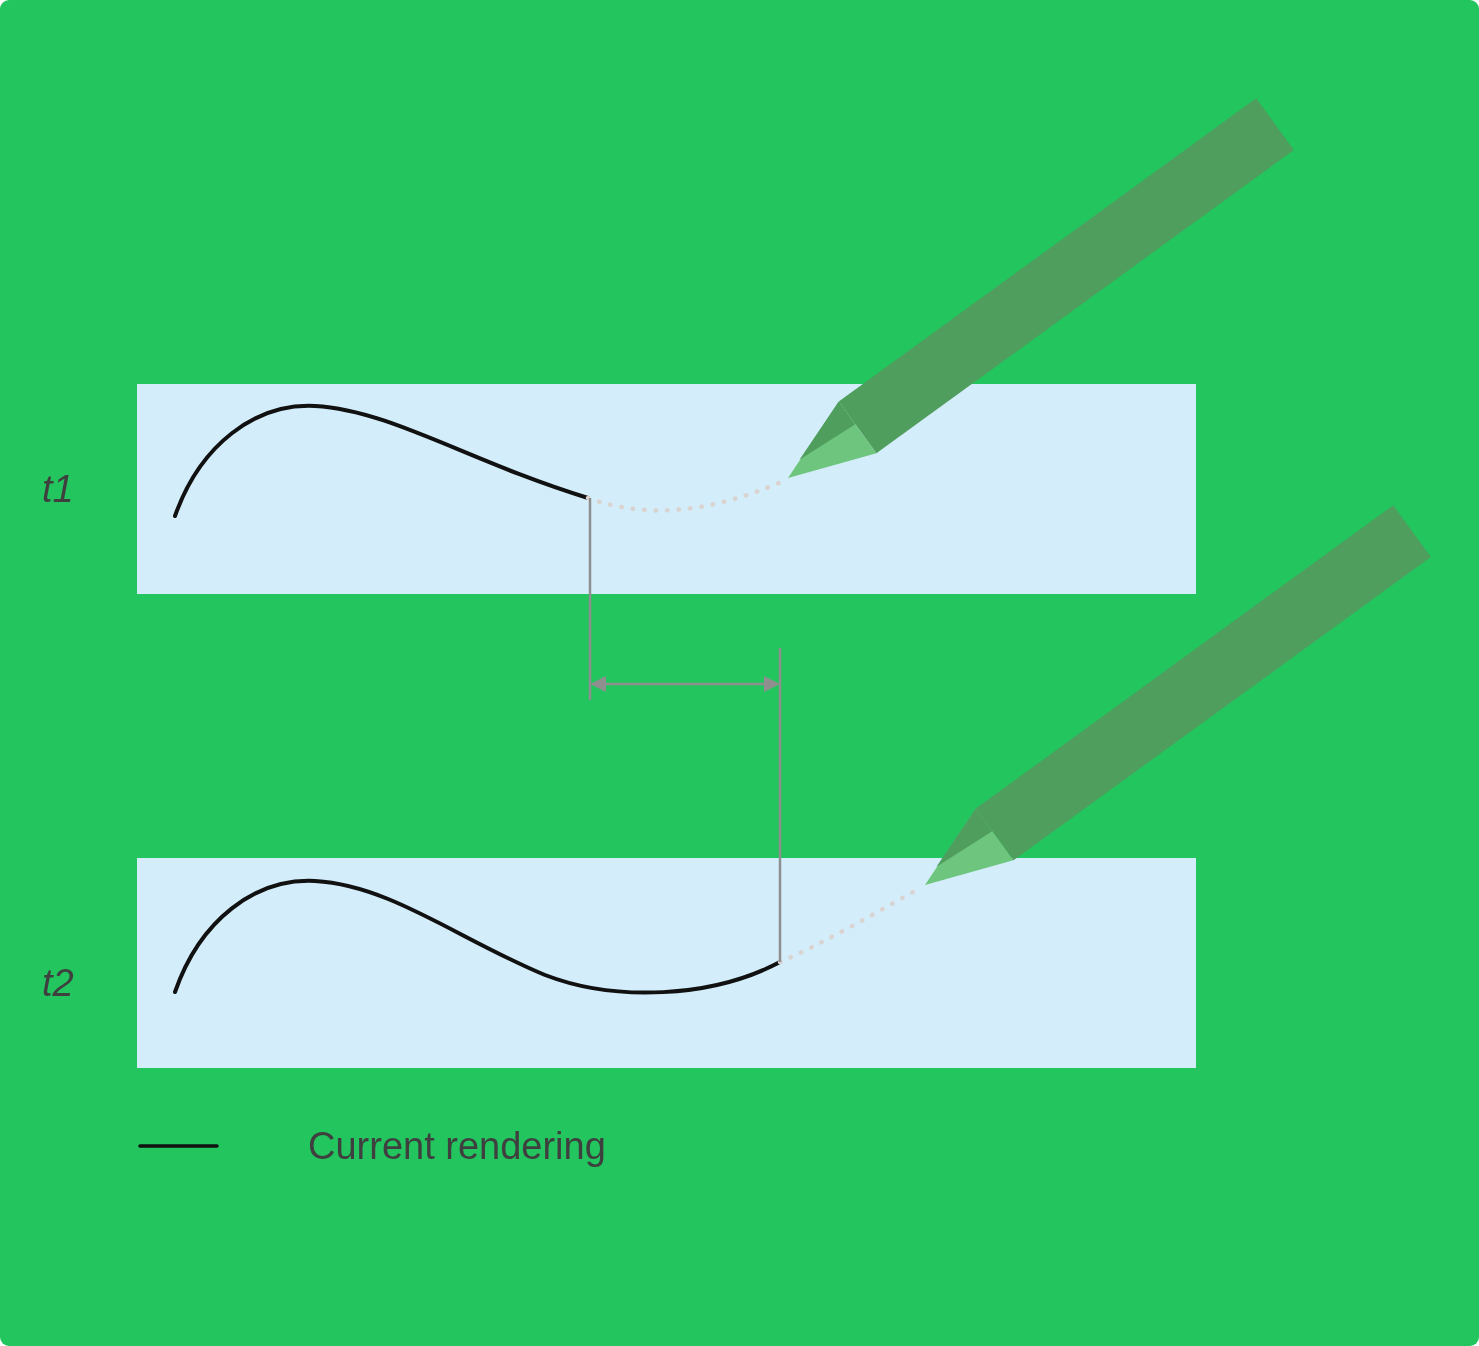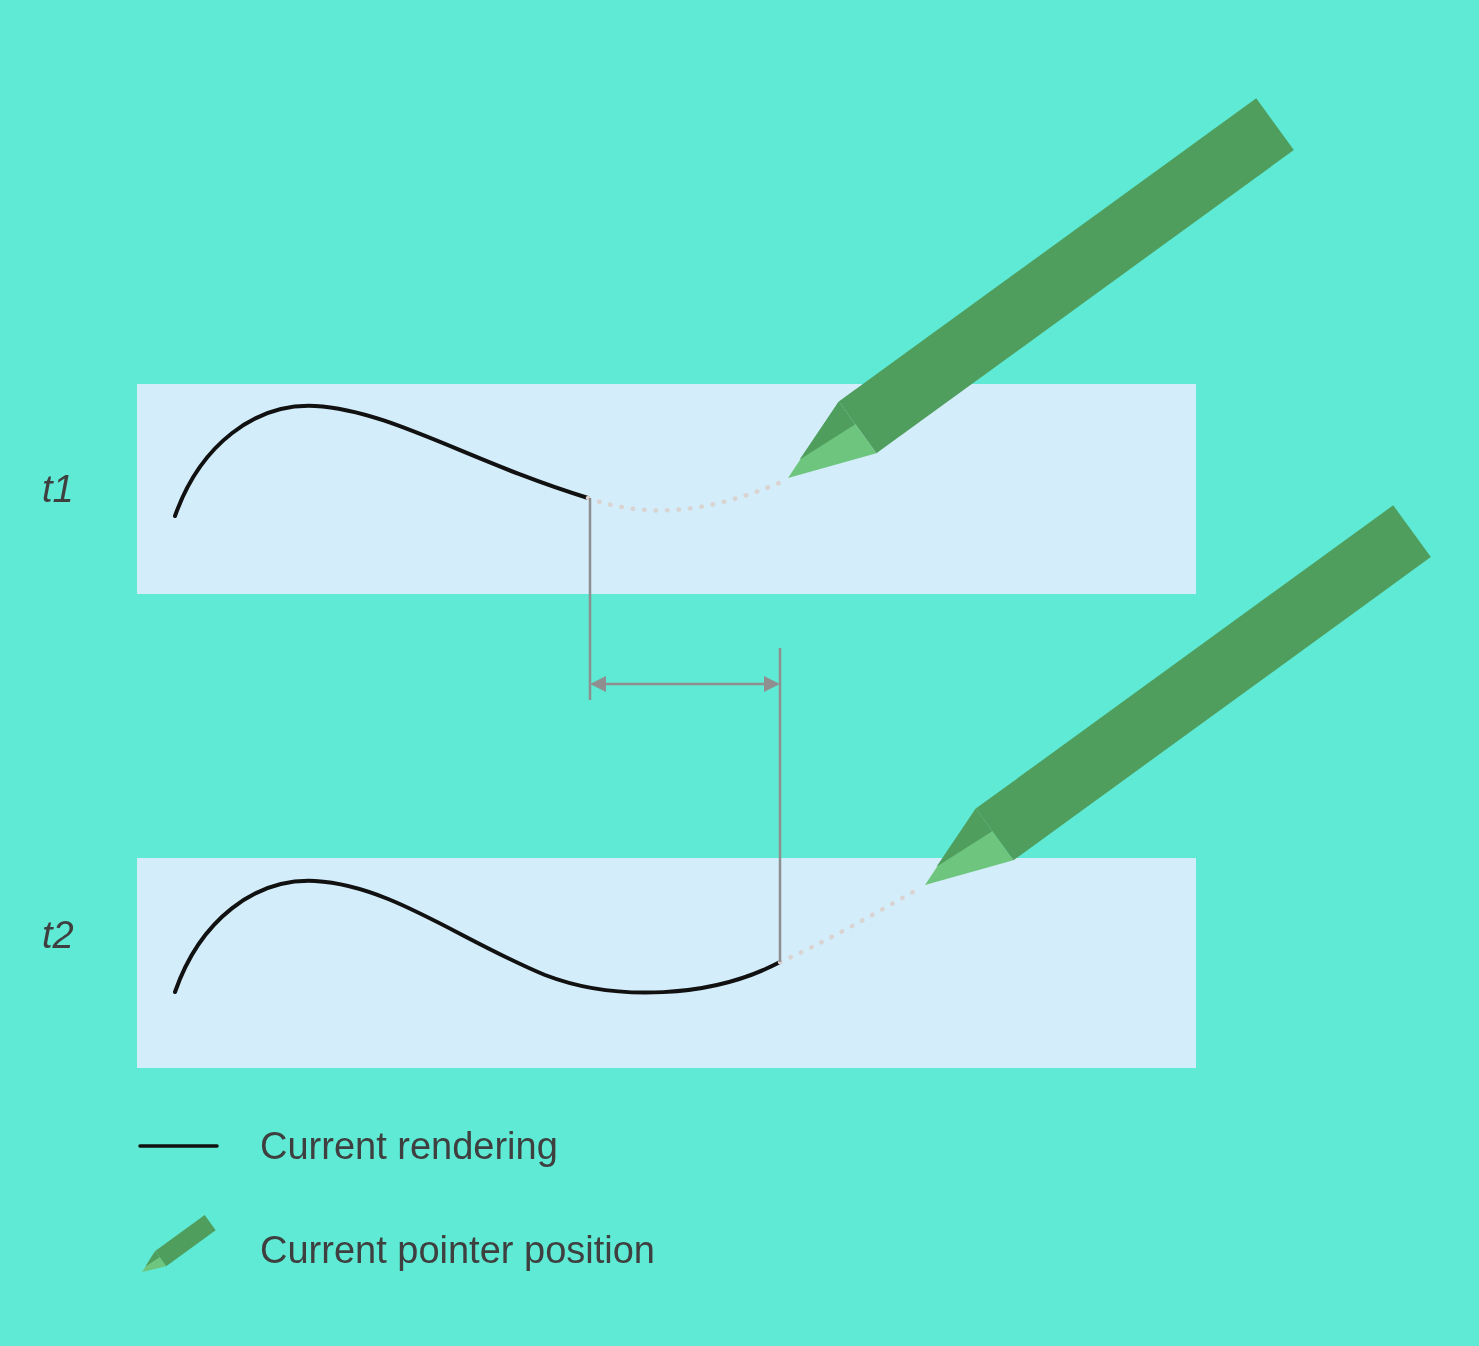--- a/index.html
+++ b/index.html
@@ -5,43 +5,44 @@
   html, body {
     margin: 0;
     padding: 0;
     background: #ffffff;
     font-family: "Liberation Sans", sans-serif;
   }
   .canvas {
     position: relative;
     width: 1479px;
     height: 1346px;
-    background: #5eead4;
+    background: #22c55e;
     overflow: hidden;
+    border-radius: 9px;
   }
   .band {
     position: absolute;
     left: 137px;
     width: 1059px;
     height: 210px;
     background: var(--band-blue);
   }
   .band-t1 { top: 384px; }
   .band-t2 { top: 858px; }
 
   .row-label {
     position: absolute;
     left: 42px;
     width: 70px;
     font-style: italic;
     font-size: 38px;
     color: var(--label-gray);
   }
   .label-t1 { top: 468px; }
-  .label-t2 { top: 914px; }
+  .label-t2 { top: 962px; }
 
   svg.overlay {
     position: absolute;
     left: 0;
     top: 0;
     width: 1479px;
     height: 1346px;
   }
 
   .stroke-solid {
@@ -78,21 +79,21 @@
     font-size: 37px;
     color: var(--label-gray);
   }
 
   .legend-row {
     position: absolute;
     left: 137px;
     display: flex;
     align-items: center;
   }
-  .legend-row-1 { top: 1118px; height: 56px; }
+  .legend-row-1 { top: 1118px; height: 56px; gap: 48px; }
   .legend-row-2 { top: 1212px; height: 76px; }
   .legend-icon-box {
     width: 85px;
     height: 76px;
     display: flex;
     align-items: center;
     justify-content: flex-start;
     flex: 0 0 auto;
   }
   .legend-text {
@@ -152,26 +153,14 @@
 
   <div class="legend-row legend-row-1">
     <div class="legend-icon-box">
       <svg class="legend-line-svg" viewBox="0 0 85 10">
         <line class="legend-line-stroke" x1="3" y1="5" x2="80" y2="5"></line>
       </svg>
     </div>
     <span class="legend-text">Current rendering</span>
   </div>
 
-  <div class="legend-row legend-row-2">
-    <div class="legend-icon-box">
-      <svg class="legend-pen-svg" viewBox="0 0 100 76">
-        <g transform="translate(6,64) rotate(-36)">
-          <rect class="pen-body" x="27" y="-11" width="72" height="22"></rect>
-          <polygon class="pen-tip" points="0,0 27,-11 27,11"></polygon>
-          <polygon class="pen-body" points="7,-3 27,-11 27,-2"></polygon>
-        </g>
-      </svg>
-    </div>
-    <span class="legend-text">Current pointer position</span>
-  </div>
 
 </div>
 
 </body></html>

